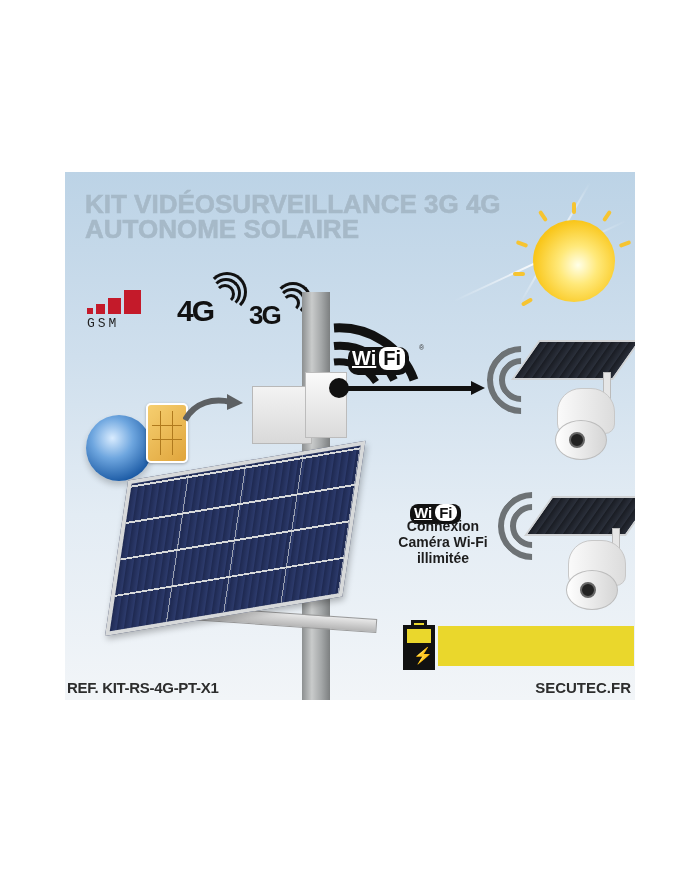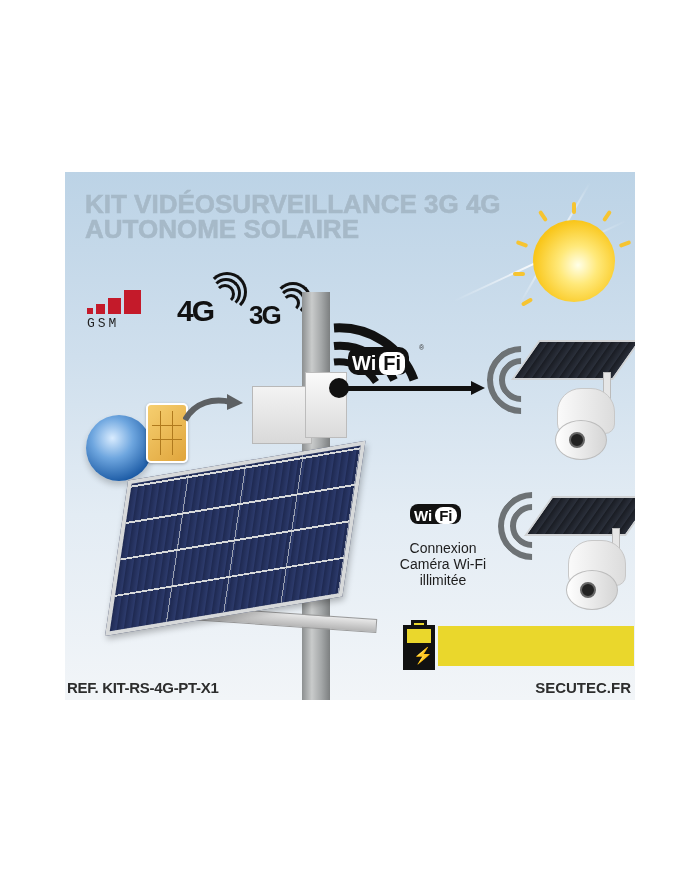--- a/index.html
+++ b/index.html
@@ -44,21 +44,21 @@
     .router-box2 { position: absolute; left: 240px; top: 200px; width: 40px; height: 64px; background: linear-gradient(180deg,#fafafa,#dadada); border: 1px solid #bcbcbc; }
     .bracket { position: absolute; background: linear-gradient(180deg,#e8e8e8,#b5b5b5); border: 1px solid #999; }
     .panel-solar { position: absolute; left: 40px; top: 306px; width: 220px; height: 150px;
       background: repeating-linear-gradient(90deg, #1f2a52 0px, #2c3a6b 6px, #1f2a52 7px),
                   #1f2a52;
       border: 4px solid #d7d9da; transform: skewX(-18deg) rotate(-10deg); transform-origin: left bottom;
       box-shadow: 2px 4px 6px rgba(0,0,0,0.25); }
     .panel-grid { position: absolute; inset: 0; background:
       repeating-linear-gradient(0deg, transparent 0 35px, #d7d9da 35px 37px),
       repeating-linear-gradient(90deg, transparent 0 54px, #9aa0b0 54px 55px); }
-    .wifi-badge { position: absolute; background: #111; color: #fff; font-weight: 900; border-radius: 10px; display: flex; align-items: flex-end; padding: 0 4px; }
+    .wifi-badge { position: absolute; background: #111; color: #fff; font-weight: 900; border-radius: 10px; display: flex; align-items: flex-start; padding: 0 4px; text-decoration: underline; }
     .wifi-badge .fi { background: #fff; color: #111; border-radius: 8px; padding: 0 4px; margin-left: 3px; }
     .arrow-line { position: absolute; left: 275px; top: 214px; width: 135px; height: 5px; background: #111; }
     .arrow-head { position: absolute; left: 406px; top: 209px; width: 0; height: 0; border-left: 14px solid #111; border-top: 7px solid transparent; border-bottom: 7px solid transparent; }
     .arrow-dot { position: absolute; left: 264px; top: 206px; width: 20px; height: 20px; border-radius: 50%; background: #111; }
     
     .cam { position: absolute; }
     .cam-solar { position: absolute; width: 98px; height: 36px;
       background: repeating-linear-gradient(90deg, #1a1d24 0px, #2a2f3a 8px, #1a1d24 9px);
       border: 2px solid #d0d2d4; transform: skewX(-35deg); }
     .cam-arm { position: absolute; width: 6px; height: 50px; background: #e6e6e6; border: 1px solid #bbb; }
@@ -182,21 +182,21 @@
     <div class="cam-arm" style="left:122px;top:50px;"></div>
     <div class="cam-body" style="left:78px;top:62px;"></div>
     <div class="cam-dome" style="left:76px;top:92px;"></div>
     <div class="cam-lens" style="left:90px;top:104px;"></div>
   </div>
 
   <div class="wifi-badge" style="left:345px;top:332px;height:20px;font-size:15px;border-radius:8px;">
     <span>Wi</span>
     <span class="fi">Fi</span>
   </div>
-  <div class="wifi-small-label" style="top:368px;">
+  <div class="wifi-small-label" style="top:346px;font-weight:bold;">
     <div>Connexion</div>
     <div>Caméra Wi-Fi</div>
     <div>illimitée</div>
   </div>
 
   <div class="battery">
     <div class="bat-cap"></div>
     <div class="bat-cap-fill"></div>
     <div class="bat-body"></div>
     <div class="bat-fill"></div>

